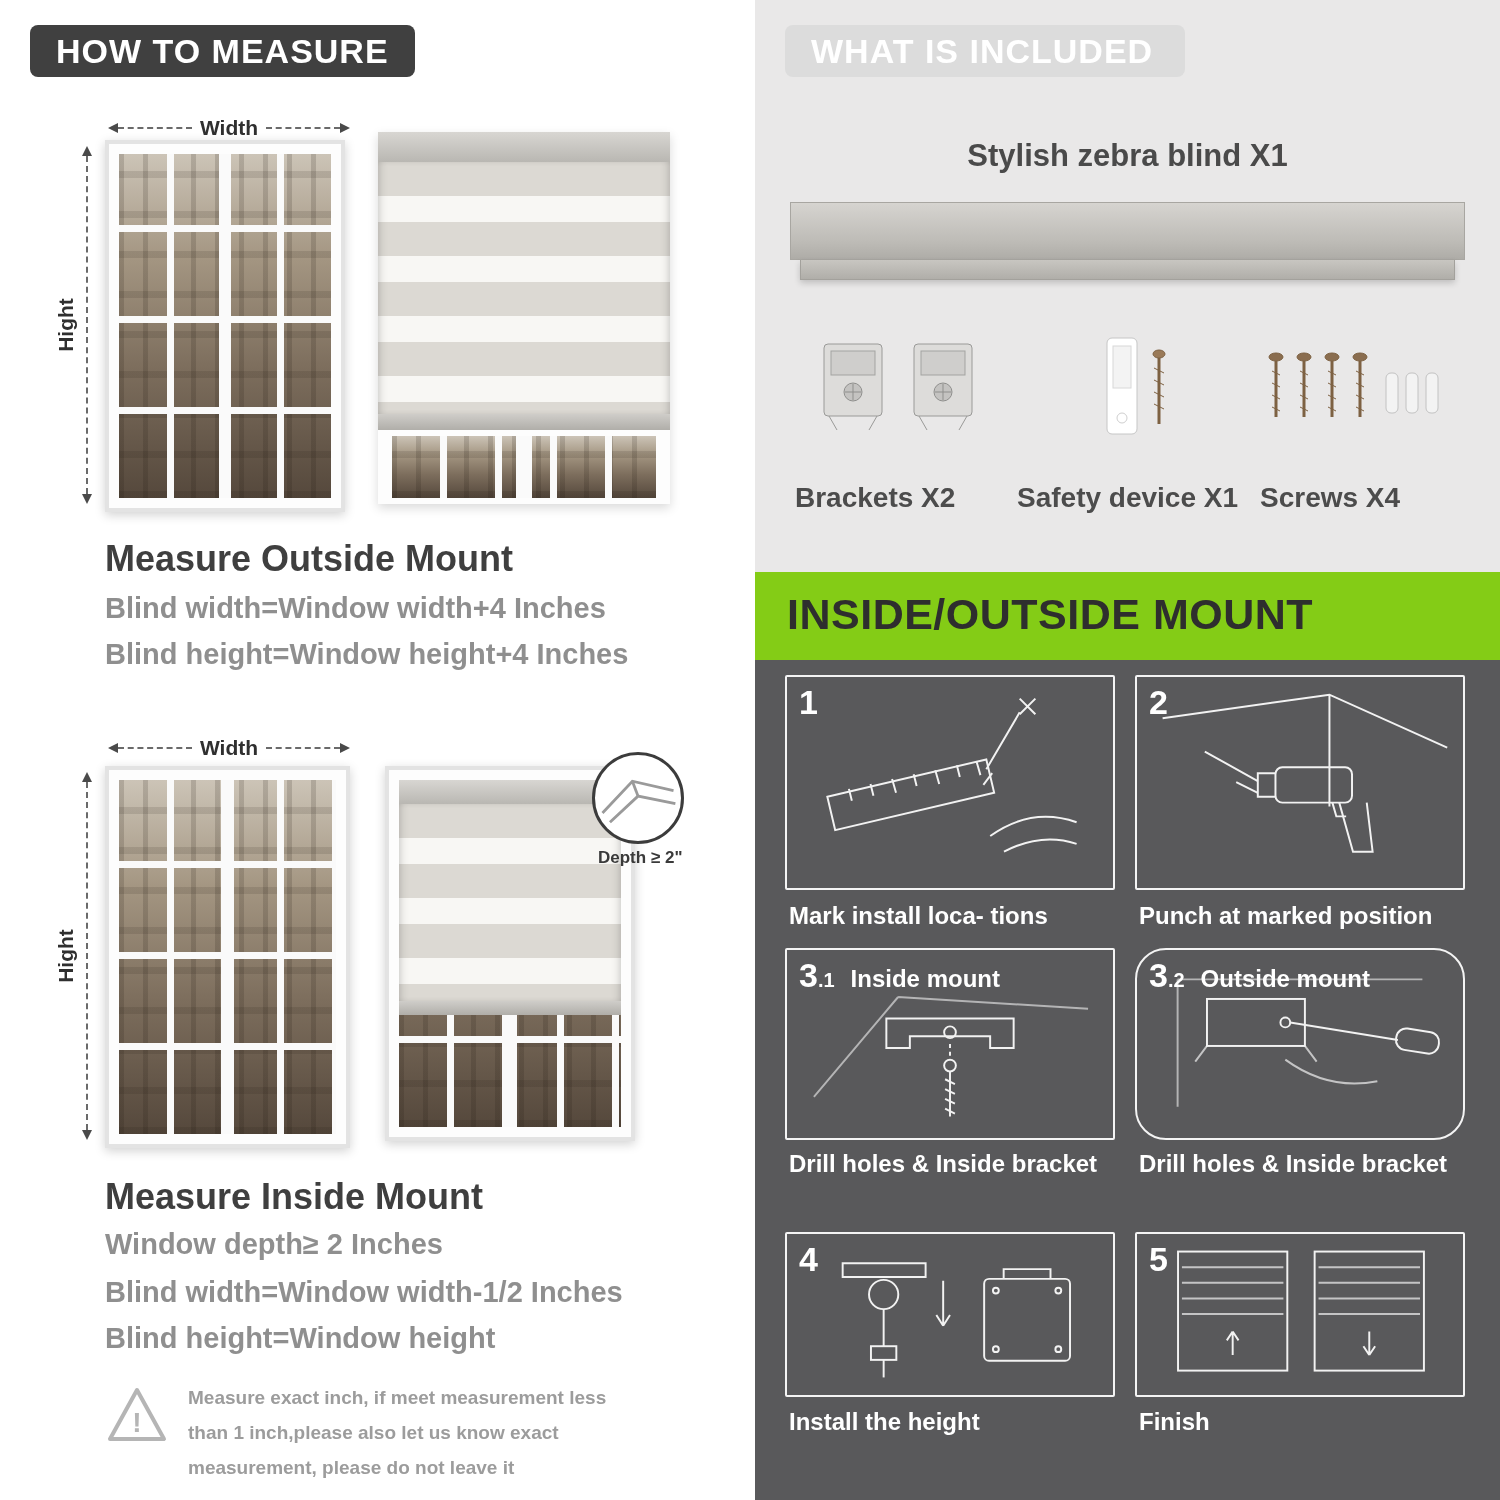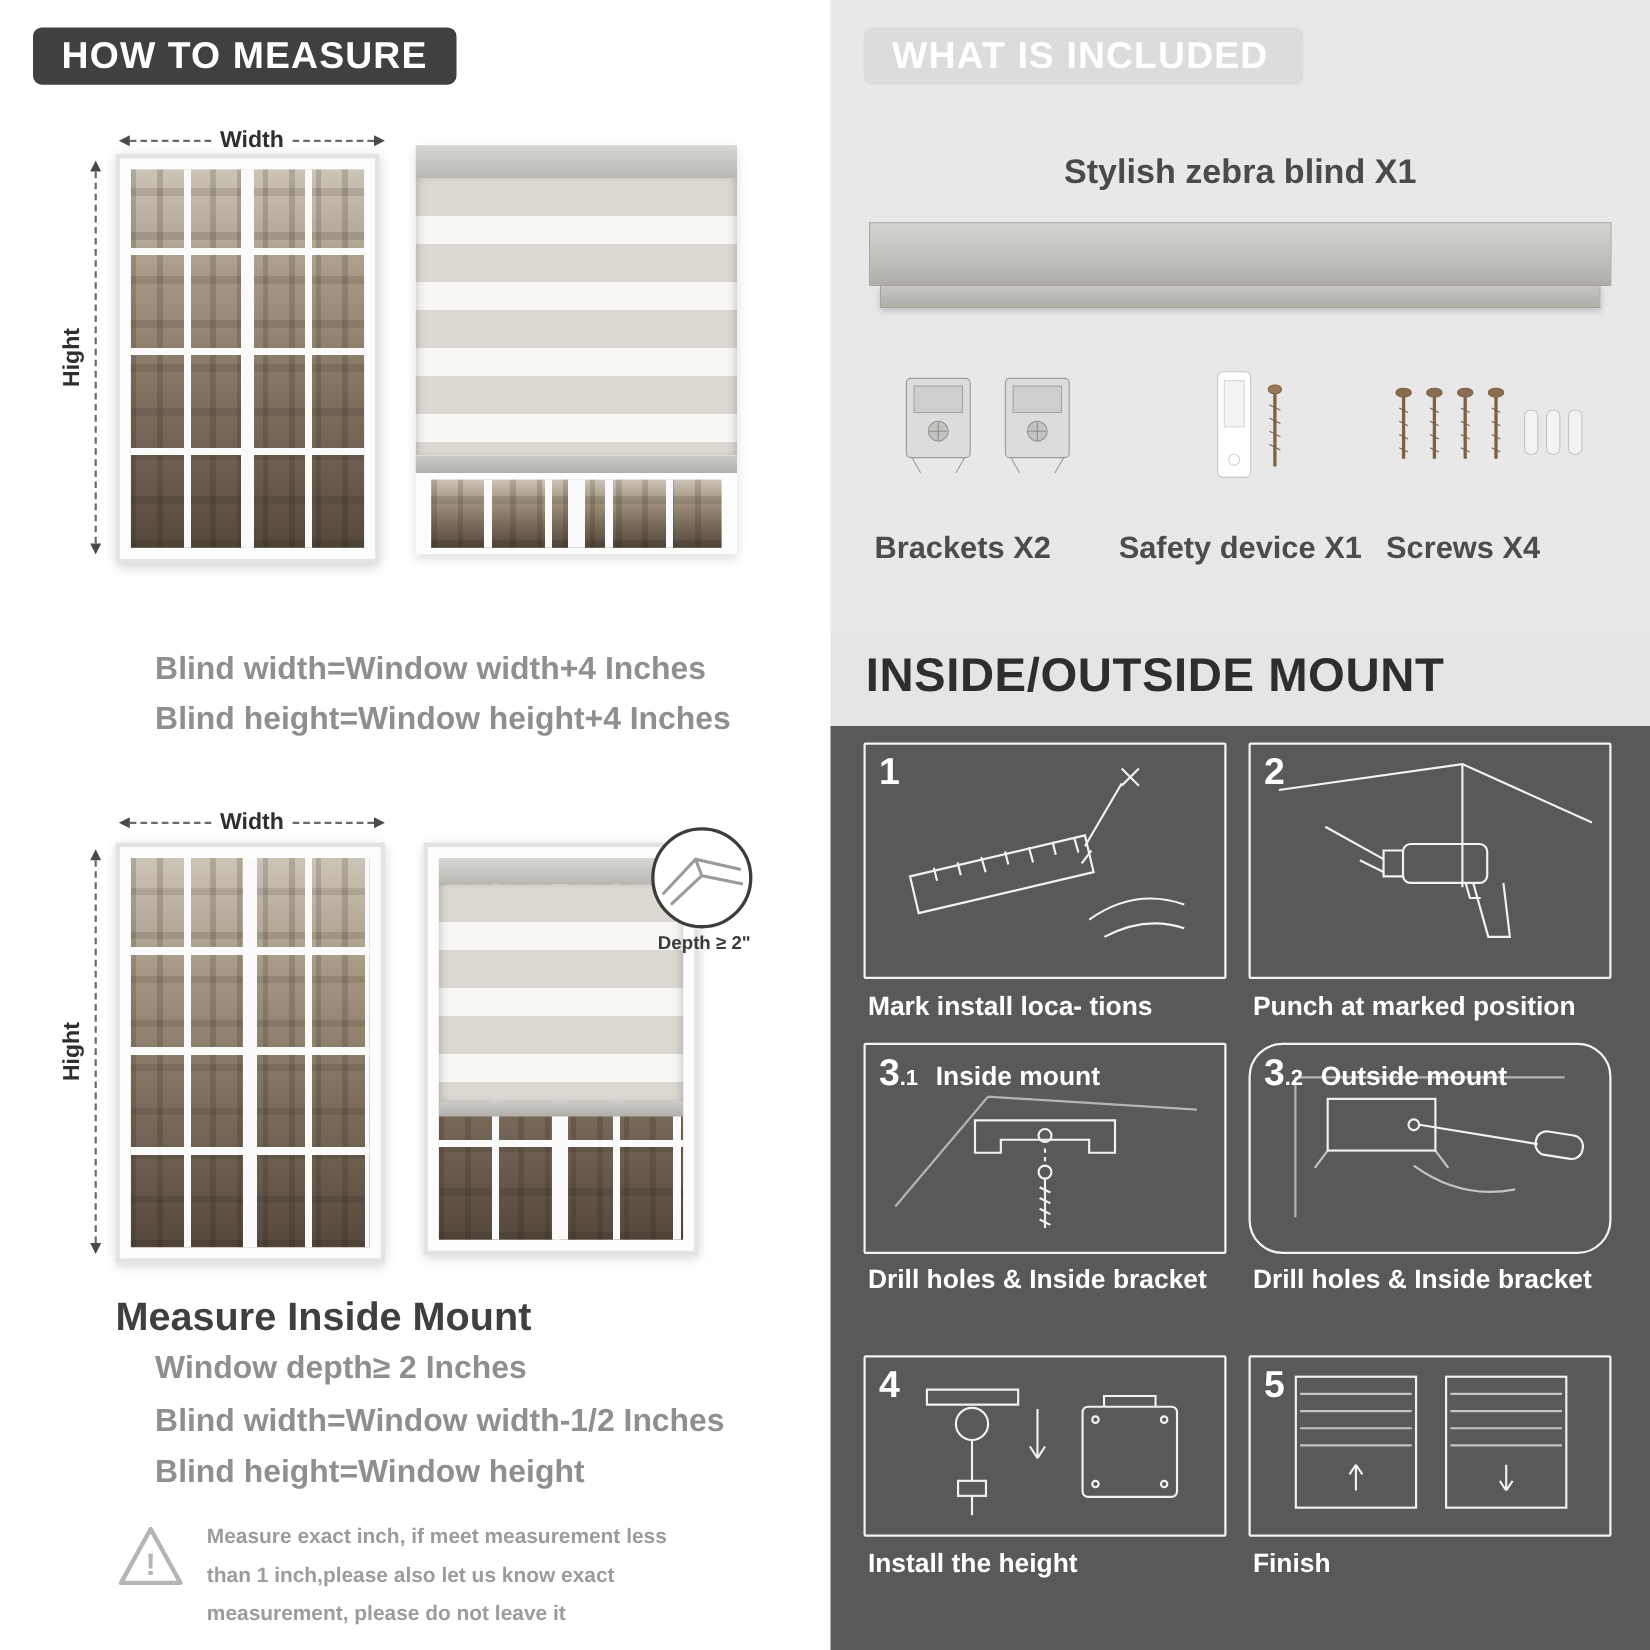--- a/index.html
+++ b/index.html
@@ -3,21 +3,21 @@
 <meta charset="utf-8">
 <style>
   * { margin:0; padding:0; box-sizing:border-box; }
   body { font-family:"Liberation Sans", sans-serif; background:#fff; }
   .page { position:relative; width:1500px; height:1500px; background:#fff; overflow:hidden; }
 
   
   .pill { position:absolute; border-radius:8px; color:#fff; font-weight:bold; font-size:34px;
           letter-spacing:1px; line-height:52px; height:52px; padding-left:26px; }
   .h1-dark { position:absolute; font-weight:bold; color:#3f3f3f; font-size:36px; }
-  .body-line { position:absolute; font-weight:bold; color:#8f8f8f; font-size:29px;margin-left:36px; }
+  .body-line { position:absolute; font-weight:bold; color:#8f8f8f; font-size:29px; }
 
   
   .h-dim { position:absolute; display:flex; align-items:center; }
   .h-dim .tri-l { width:0; height:0; border-top:5px solid transparent; border-bottom:5px solid transparent; border-right:10px solid #4a4a4a; }
   .h-dim .tri-r { width:0; height:0; border-top:5px solid transparent; border-bottom:5px solid transparent; border-left:10px solid #4a4a4a; }
   .h-dim .dash { flex:1; height:0; border-top:2px dashed #6a6a6a; }
   .h-dim .lbl { padding:0 8px; font-size:21px; font-weight:bold; color:#2f2f2f; }
   .v-dim { position:absolute; display:flex; flex-direction:column; align-items:center; width:14px; }
   .v-dim .tri-u { width:0; height:0; border-left:5px solid transparent; border-right:5px solid transparent; border-bottom:10px solid #4a4a4a; }
   .v-dim .tri-d { width:0; height:0; border-left:5px solid transparent; border-right:5px solid transparent; border-top:10px solid #4a4a4a; }
@@ -47,21 +47,21 @@
   .depth-lbl { position:absolute; font-size:17px; font-weight:bold; color:#3a3a3a; }
 
   .note-line { font-size:19px; font-weight:bold; color:#9c9c9c; line-height:35px; }
 
   
   .included { position:absolute; left:755px; top:0; width:745px; height:572px; background:#e9e8e8; }
   .blind-name { position:absolute; left:0; top:138px; width:745px; text-align:center;
                 font-size:31px; font-weight:bold; color:#4a4a4a; }
   .item-lbl { position:absolute; top:482px; text-align:left; font-size:28px; font-weight:bold; color:#4c4c4c; }
 
-  .mount-strip { position:absolute; left:755px; top:572px; width:745px; height:88px; background:#e5e5e5; }
+  .mount-strip { position:absolute; left:755px; top:572px; width:745px; height:88px; background:#84cc16; }
   .mount-title { position:absolute; left:32px; top:18px; font-size:43px; font-weight:bold; color:#2e2e2e; letter-spacing:.5px; }
   .mount-dark { position:absolute; left:755px; top:660px; width:745px; height:840px; background:#59595b; }
   .step-box { position:absolute; border:2px solid #f4f4f4; border-radius:2px; }
   .step-head { position:absolute; left:12px; top:6px; display:flex; align-items:baseline; gap:16px; color:#fff; font-weight:bold; }
   .step-num { font-size:34px; }
   .step-sub { font-size:20px; }
   .step-tag { font-size:24px; }
   .step-cap { position:absolute; color:#fff; font-size:24px; font-weight:bold; }
   .step-art { position:absolute; inset:0; width:100%; height:100%; }
   .step-art path, .step-art rect, .step-art circle, .step-art line, .step-art ellipse
@@ -92,20 +92,21 @@
   </div>
   <div class="blind-fig" style="left:378px; top:132px; width:292px; height:372px;">
     <div class="cassette" style="height:30px;"></div>
     <div class="zstripes" style="height:252px;"></div>
     <div class="rail" style="height:16px;"></div>
     <div style="height:74px; background:#fdfdfd; padding:6px 14px;">
       <div class="photo" style="height:100%;"></div>
     </div>
   </div>
 
+  <div class="h1-dark" style="left:105px; top:538px;">Measure Outside Mount</div>
   <div class="body-line" style="left:105px; top:592px;">Blind width=Window width+4 Inches</div>
   <div class="body-line" style="left:105px; top:638px;">Blind height=Window height+4 Inches</div>
 
   <div class="h-dim" style="left:108px; top:736px; width:242px;">
     <span class="tri-l"></span>
     <span class="dash"></span>
     <span class="lbl">Width</span>
     <span class="dash"></span>
     <span class="tri-r"></span>
   </div>

